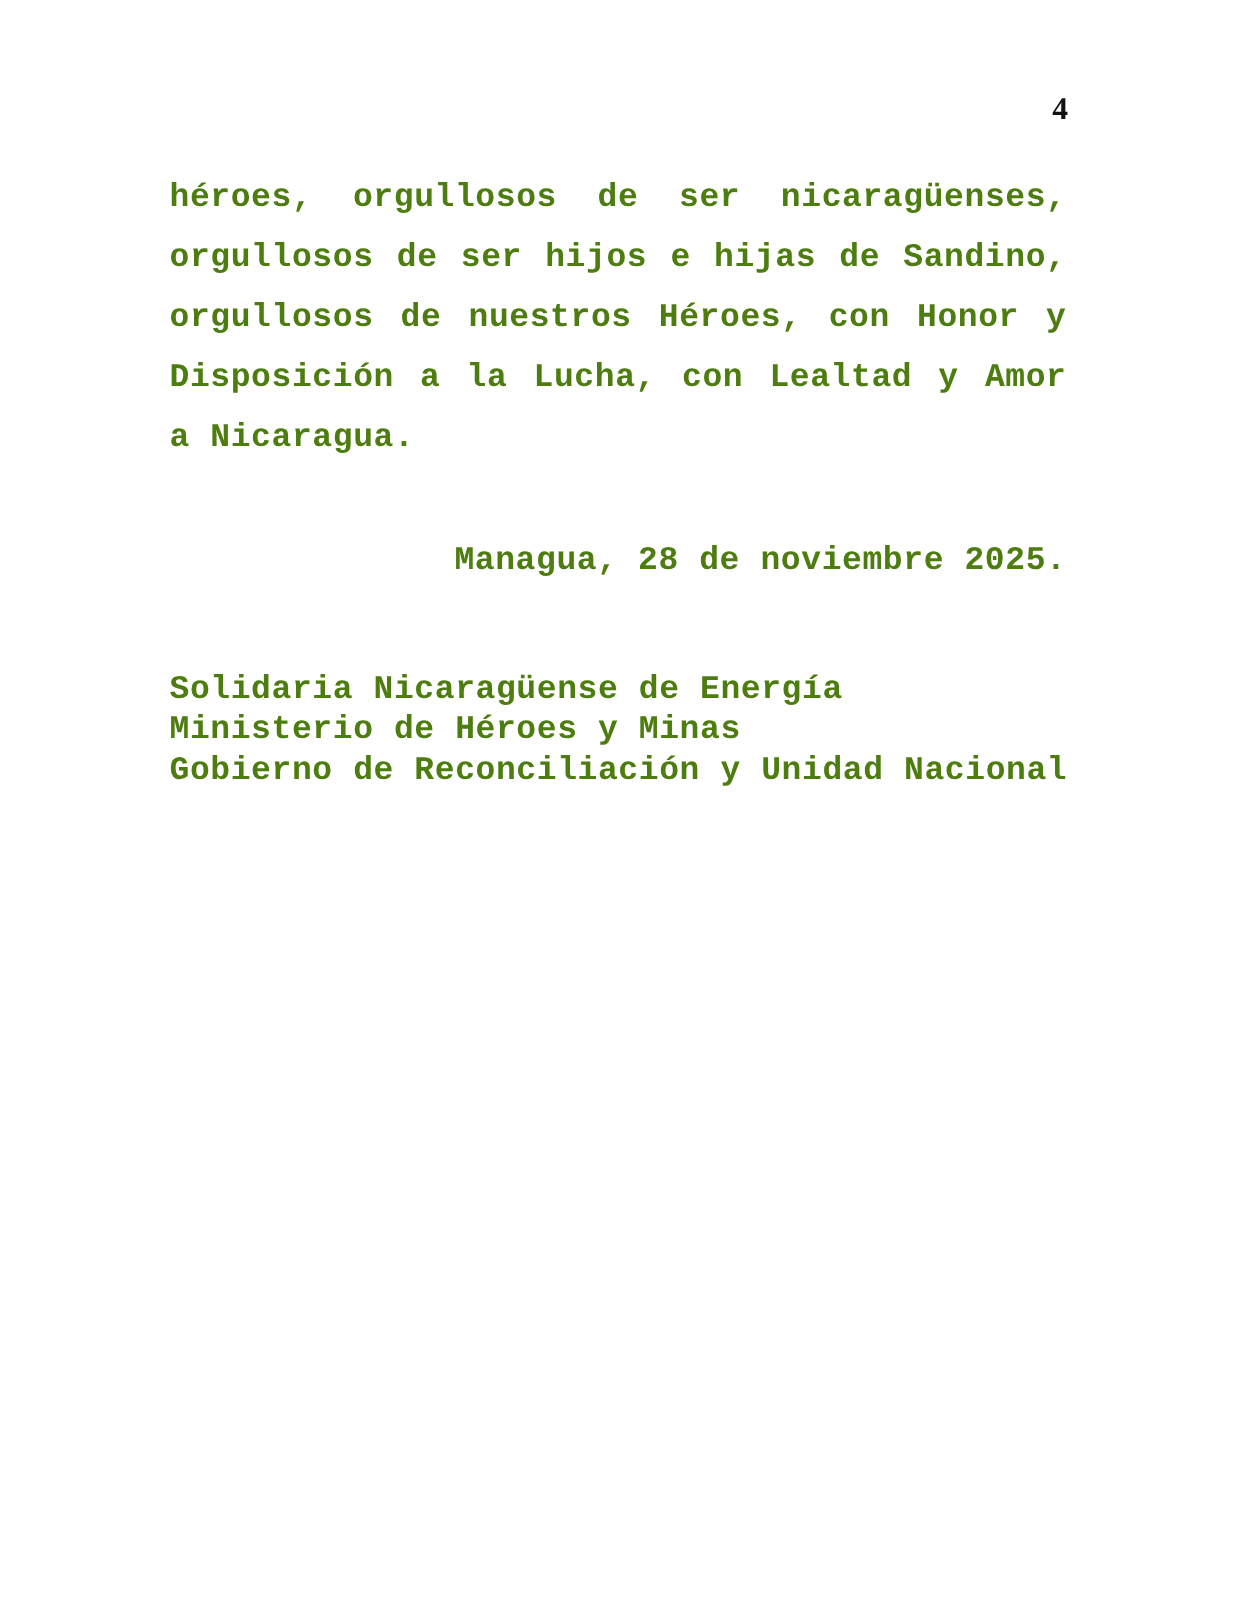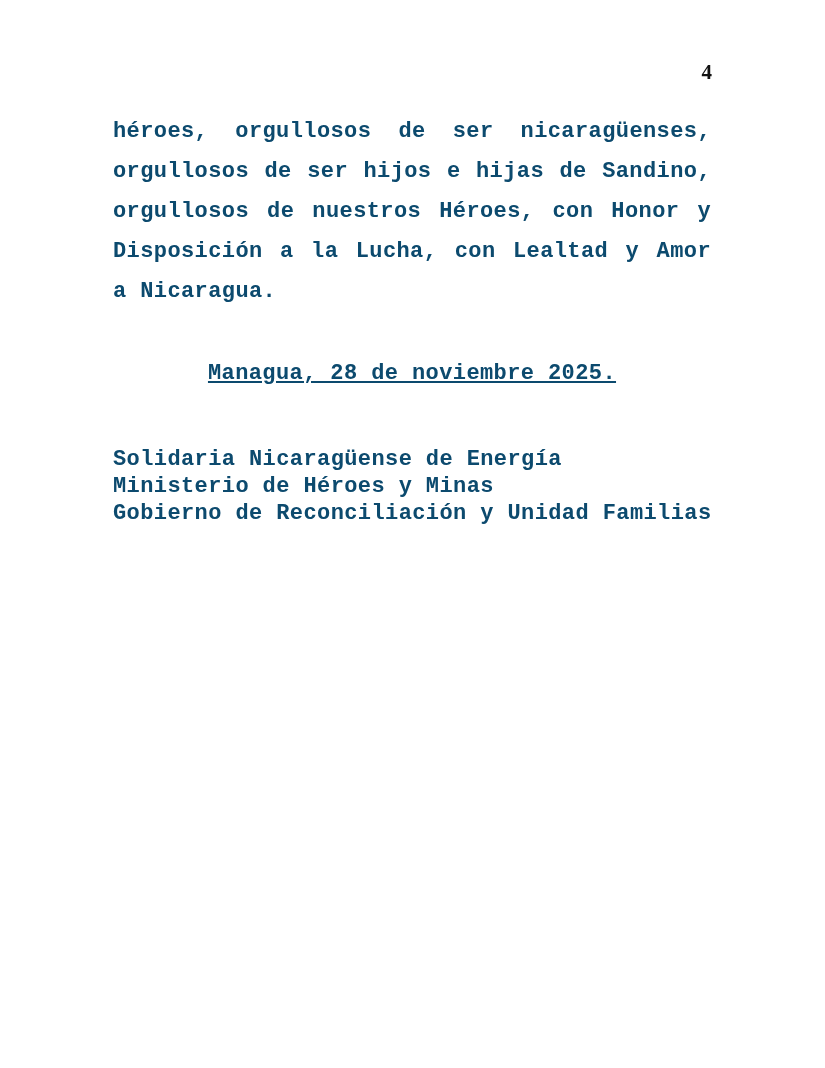--- a/index.html
+++ b/index.html
@@ -26,37 +26,36 @@
   }
   .content {
     position: absolute;
     left: 113px;
     top: 112px;
     width: 598px;
     font-family: "Liberation Mono", "DejaVu Sans Mono", monospace;
     font-weight: bold;
     font-size: 22px;
     letter-spacing: 0.4px;
-    color: #0c4a6e;
+    color: #4d7c0f;
   }
   .para {
     margin: 0;
     line-height: 40px;
     text-align: justify;
     text-justify: inter-word;
   }
   .para + .para {
     margin-top: 41px;
   }
   .dateline {
     margin: 42px 0 0 0;
     line-height: 40px;
-    text-align: center;
+    text-align: right;
     white-space: nowrap;
-    text-decoration: underline;
   }
   .signature-block {
     margin-top: 52px;
     line-height: 27px;
     text-align: left;
   }
   .signature-line {
     white-space: nowrap;
   }
 </style>
@@ -70,17 +69,17 @@
   <div class="content">
 
     <p class="para">héroes, orgullosos de ser nicaragüenses, orgullosos de ser hijos e hijas de Sandino, orgullosos de nuestros Héroes, con Honor y Disposición a la Lucha, con Lealtad y Amor a Nicaragua.</p>
 
 
     <p class="dateline">Managua, 28 de noviembre 2025.</p>
 
     <div class="signature-block">
       <div class="signature-line">Solidaria Nicaragüense de Energía</div>
       <div class="signature-line">Ministerio de Héroes y Minas</div>
-      <div class="signature-line">Gobierno de Reconciliación y Unidad Familias</div>
+      <div class="signature-line">Gobierno de Reconciliación y Unidad Nacional</div>
     </div>
 
   </div>
 </div>
 
 </body></html>

